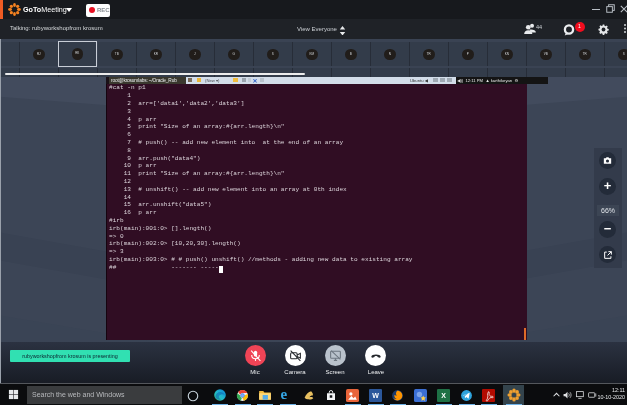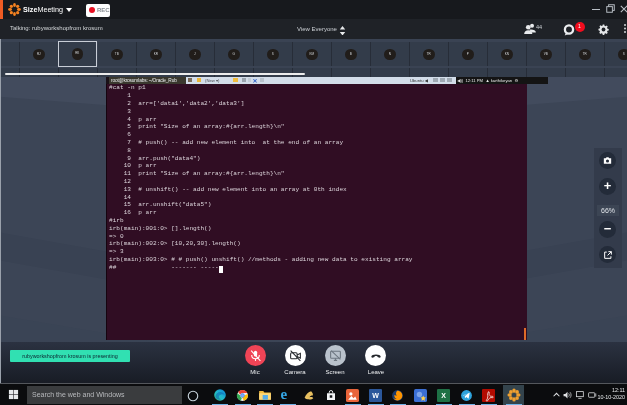--- a/index.html
+++ b/index.html
@@ -64,21 +64,21 @@
         <ellipse cx="12" cy="20.2" rx="2.6" ry="3.6"></ellipse>
         <ellipse cx="3.8" cy="12" rx="3.6" ry="2.6"></ellipse>
         <ellipse cx="20.2" cy="12" rx="3.6" ry="2.6"></ellipse>
         <ellipse cx="6.2" cy="6.2" rx="3" ry="3"></ellipse>
         <ellipse cx="17.8" cy="6.2" rx="3" ry="3"></ellipse>
         <ellipse cx="6.2" cy="17.8" rx="3" ry="3"></ellipse>
         <ellipse cx="17.8" cy="17.8" rx="3" ry="3"></ellipse>
       </g>
       <circle cx="12" cy="12" r="3.4" fill="#17191d"></circle>
     </svg>
-    <div id="gtm" class="abs"><b>Size</b>Meeting</div>
+    <div id="gtm" class="abs"><b>GoTo</b>Meeting</div>
     <div id="caret" class="abs"></div>
     <div id="rec" class="abs">
       <div id="recdot" class="abs"></div>
       <div id="rectxt" class="abs">REC</div>
     </div>
     <div class="abs" style="left:592px;top:8.7px;width:8px;height:1.6px;background:#b9bfc6;"></div>
     <svg class="abs" style="left:605.5px;top:4px;" width="9" height="9" viewBox="0 0 12 12" fill="none" stroke="#b9bfc6" stroke-width="1.3">
         <rect x="3.5" y="1" width="7.5" height="7.5"></rect>
         <rect x="1" y="3.5" width="7.5" height="7.5" fill="#17191d"></rect>
       </svg>

